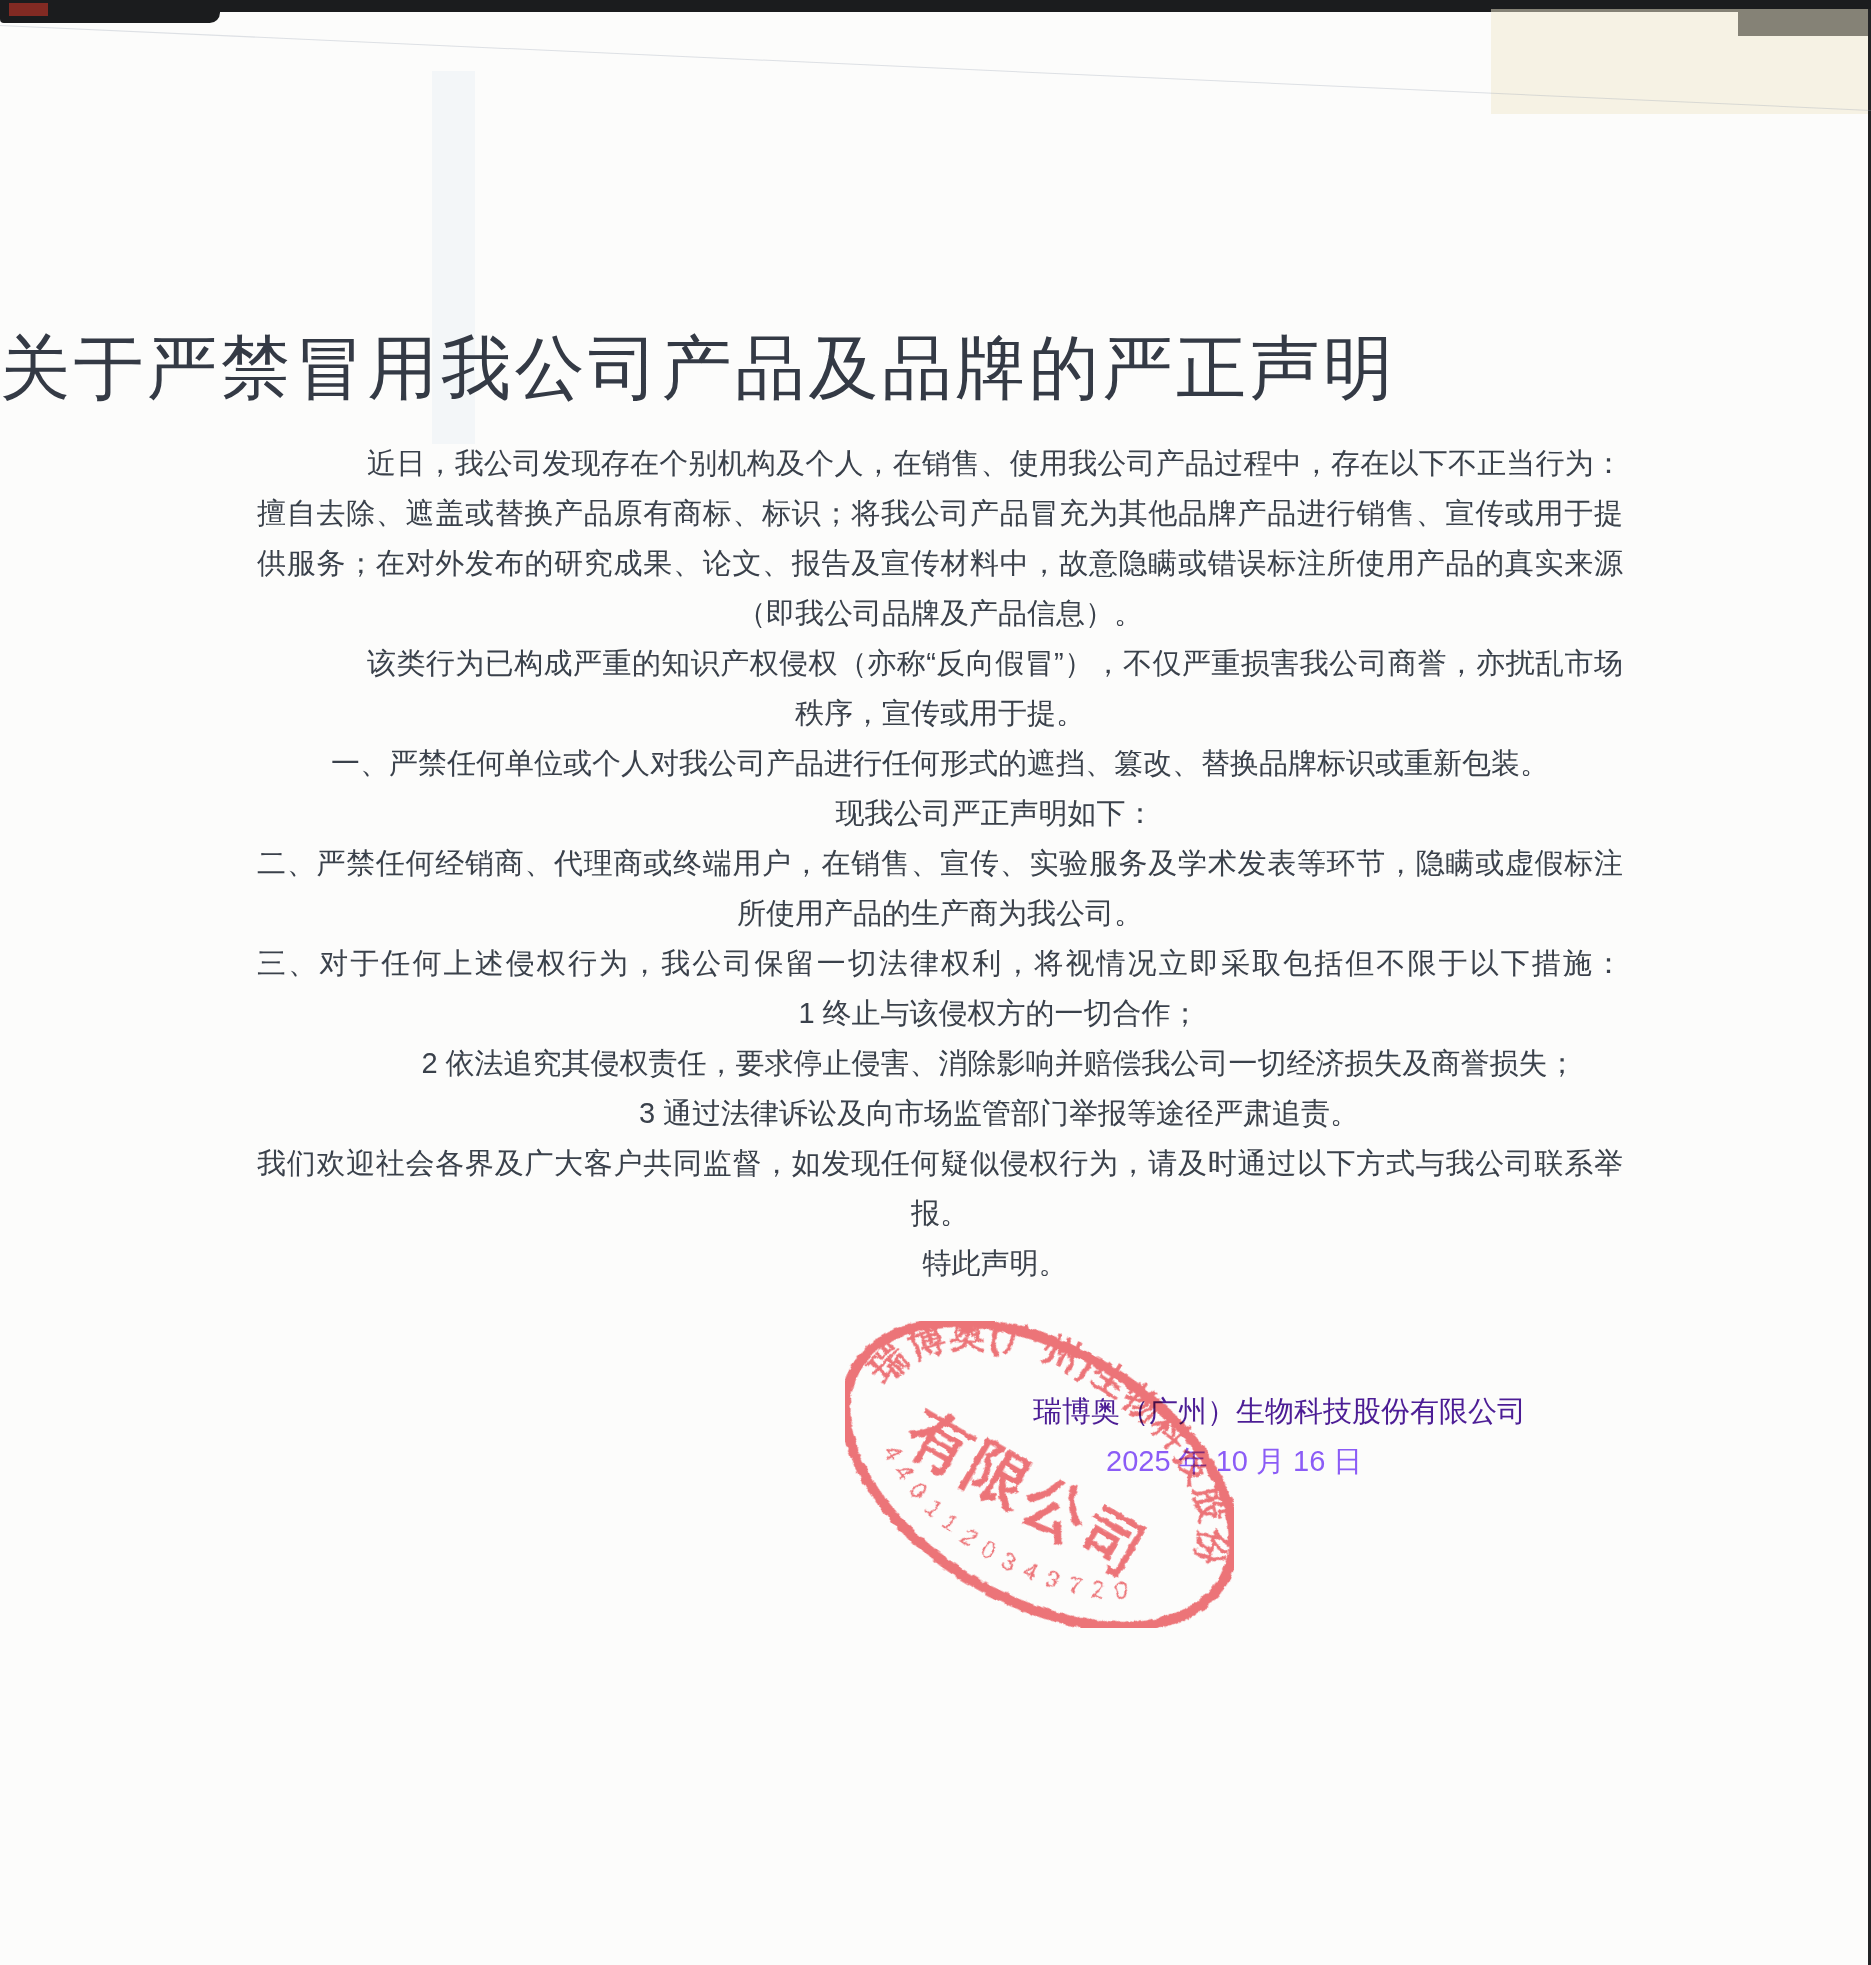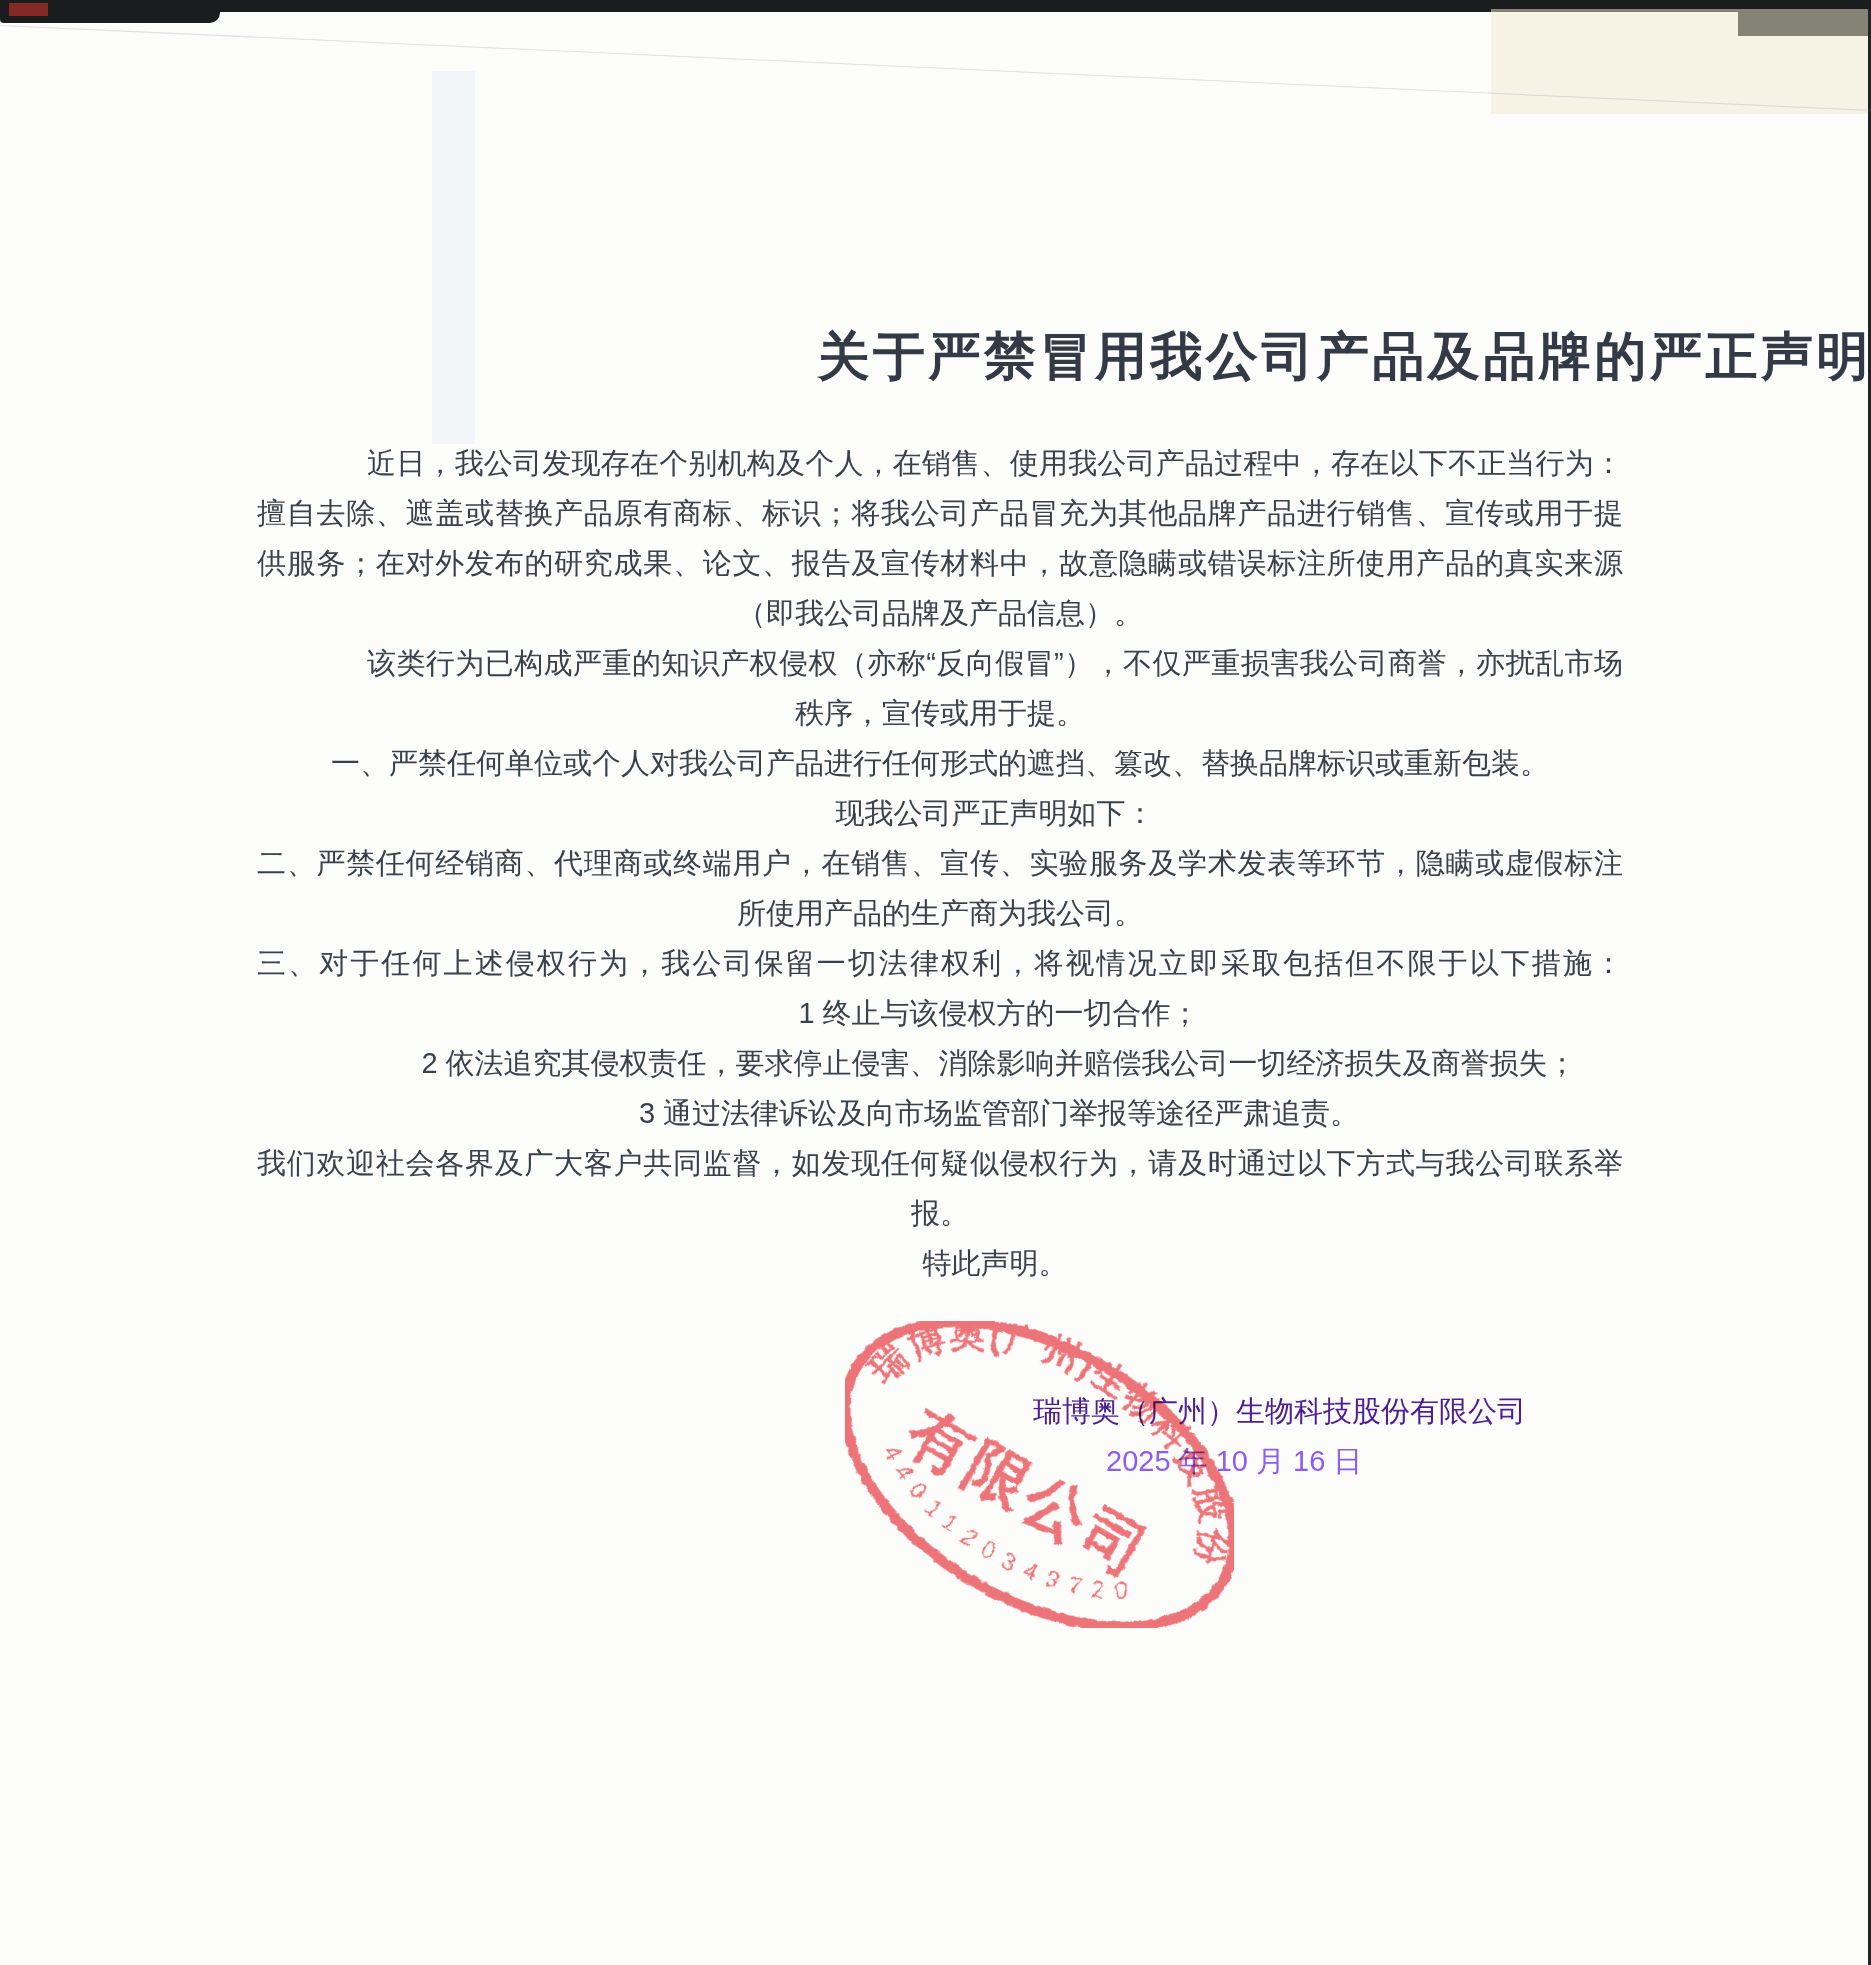--- a/index.html
+++ b/index.html
@@ -15,21 +15,21 @@
   .topbar-left{position:absolute;top:0;left:0;width:220px;height:23px;background:#1b1c1e;border-radius:0 0 10.2px 3.9px;}
   .topbar-right{position:absolute;top:0;right:0;width:134px;height:36px;background:#1b1c1e;}
   .red-mark{position:absolute;top:3.1px;left:8.6px;width:39px;height:13.4px;background:#8e2c23;opacity:.9;z-index:3;}
   .right-edge{position:absolute;top:9.4px;right:0;width:3.9px;height:2638px;background:#232426;}
   .cream-tint{position:absolute;top:8.6px;right:3.9px;width:377px;height:105px;background:rgba(240,231,206,0.5);}
   .crease{position:absolute;top:25px;left:0;width:1875px;height:1.2px;background:rgba(150,160,175,0.30);transform:rotate(2.6deg);transform-origin:left top;}
   .band{position:absolute;top:71px;left:432px;width:43px;height:373px;background:rgba(205,222,240,0.18);}
   
   .doc-title{
     position:absolute;top:322px;left:0;width:100%;
-    text-align:right;font-size:52px;font-weight:700;
+    text-align:left;font-size:70px;font-weight:400;
     letter-spacing:3.5px;color:#343a45;
   }
   .bodycol{
     position:absolute;left:257px;top:438px;width:1366px;
     font-size:29px;color:#3a414b;
   }
   .ln{height:50px;line-height:50px;text-align:center;}
   .fill{text-align:justify;text-align-last:justify;}
   .ind-p{text-indent:110px;}
   .ind-i{text-indent:118px;}

